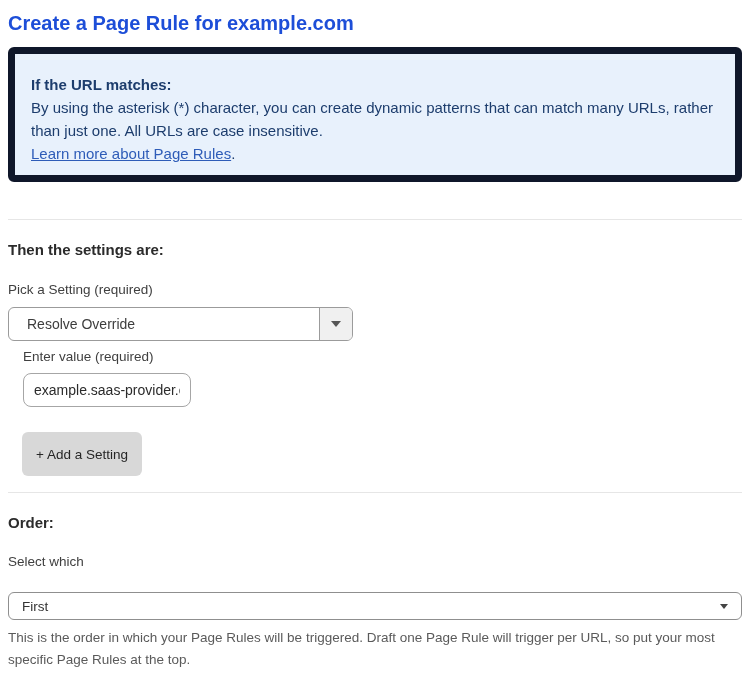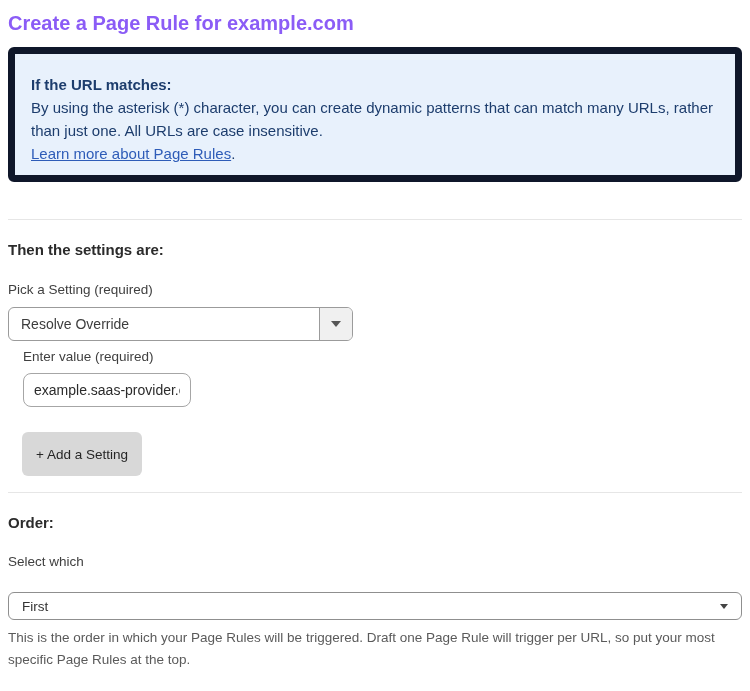--- a/index.html
+++ b/index.html
@@ -5,21 +5,21 @@
   * { box-sizing: border-box; }
   html,body { margin:0; padding:0; background:#ffffff; }
   body {
     width:750px; height:691px;
     font-family:"Liberation Sans","DejaVu Sans",sans-serif;
     color:#2d2d2d; overflow:hidden;
   }
   .container { padding:0 8px; width:750px; }
 
   .page-title {
-    margin:12px 0 0 0; font-size:20px; font-weight:700; color:#8b5cf6;
+    margin:12px 0 0 0; font-size:20px; font-weight:700; color:#1d4ed8;
   }
 
   .info-box {
     margin-top:12px; background:#e8f1fc; border:7px solid #0f172a;
     border-radius:6px; padding:19px 16px 10px; font-size:15px;
     line-height:23px; color:#1d3d6d;
   }
   .info-box .info-heading { font-weight:700; }
   .info-link { color:#2e5cb8; text-decoration:underline; cursor:pointer; }
 
@@ -40,21 +40,21 @@
   .section-heading { margin-top:21px; font-size:15px; font-weight:700; color:#2b2b2b; }
 
   .settings-row { margin-top:24px; display:flex; align-items:flex-start;flex-direction:column; }
   .settings-col-left { width:345px; }
   .settings-col-right { margin-left:15px; padding-top:8px; }
   .inline-label { font-size:13.5px; color:#404040; }
 
   .dropdown {
     margin-top:10px; height:34px; background:#ffffff;
     border:1px solid #9b9b9b; border-radius:6px;
-    display:flex; align-items:stretch; cursor:pointer; overflow:hidden;
+    display:flex; align-items:stretch; cursor:pointer; overflow:hidden;padding-left:6px;
   }
   .dropdown-text {
     flex:1; display:flex; align-items:center; padding-left:12px;
     font-size:14px; color:#3d3d3d;
   }
   .dropdown-arrow-box {
     width:33px; background:#f0f0f0; border-left:1px solid #9b9b9b;
     display:flex; align-items:center; justify-content:center;
   }
   .tri-down {

